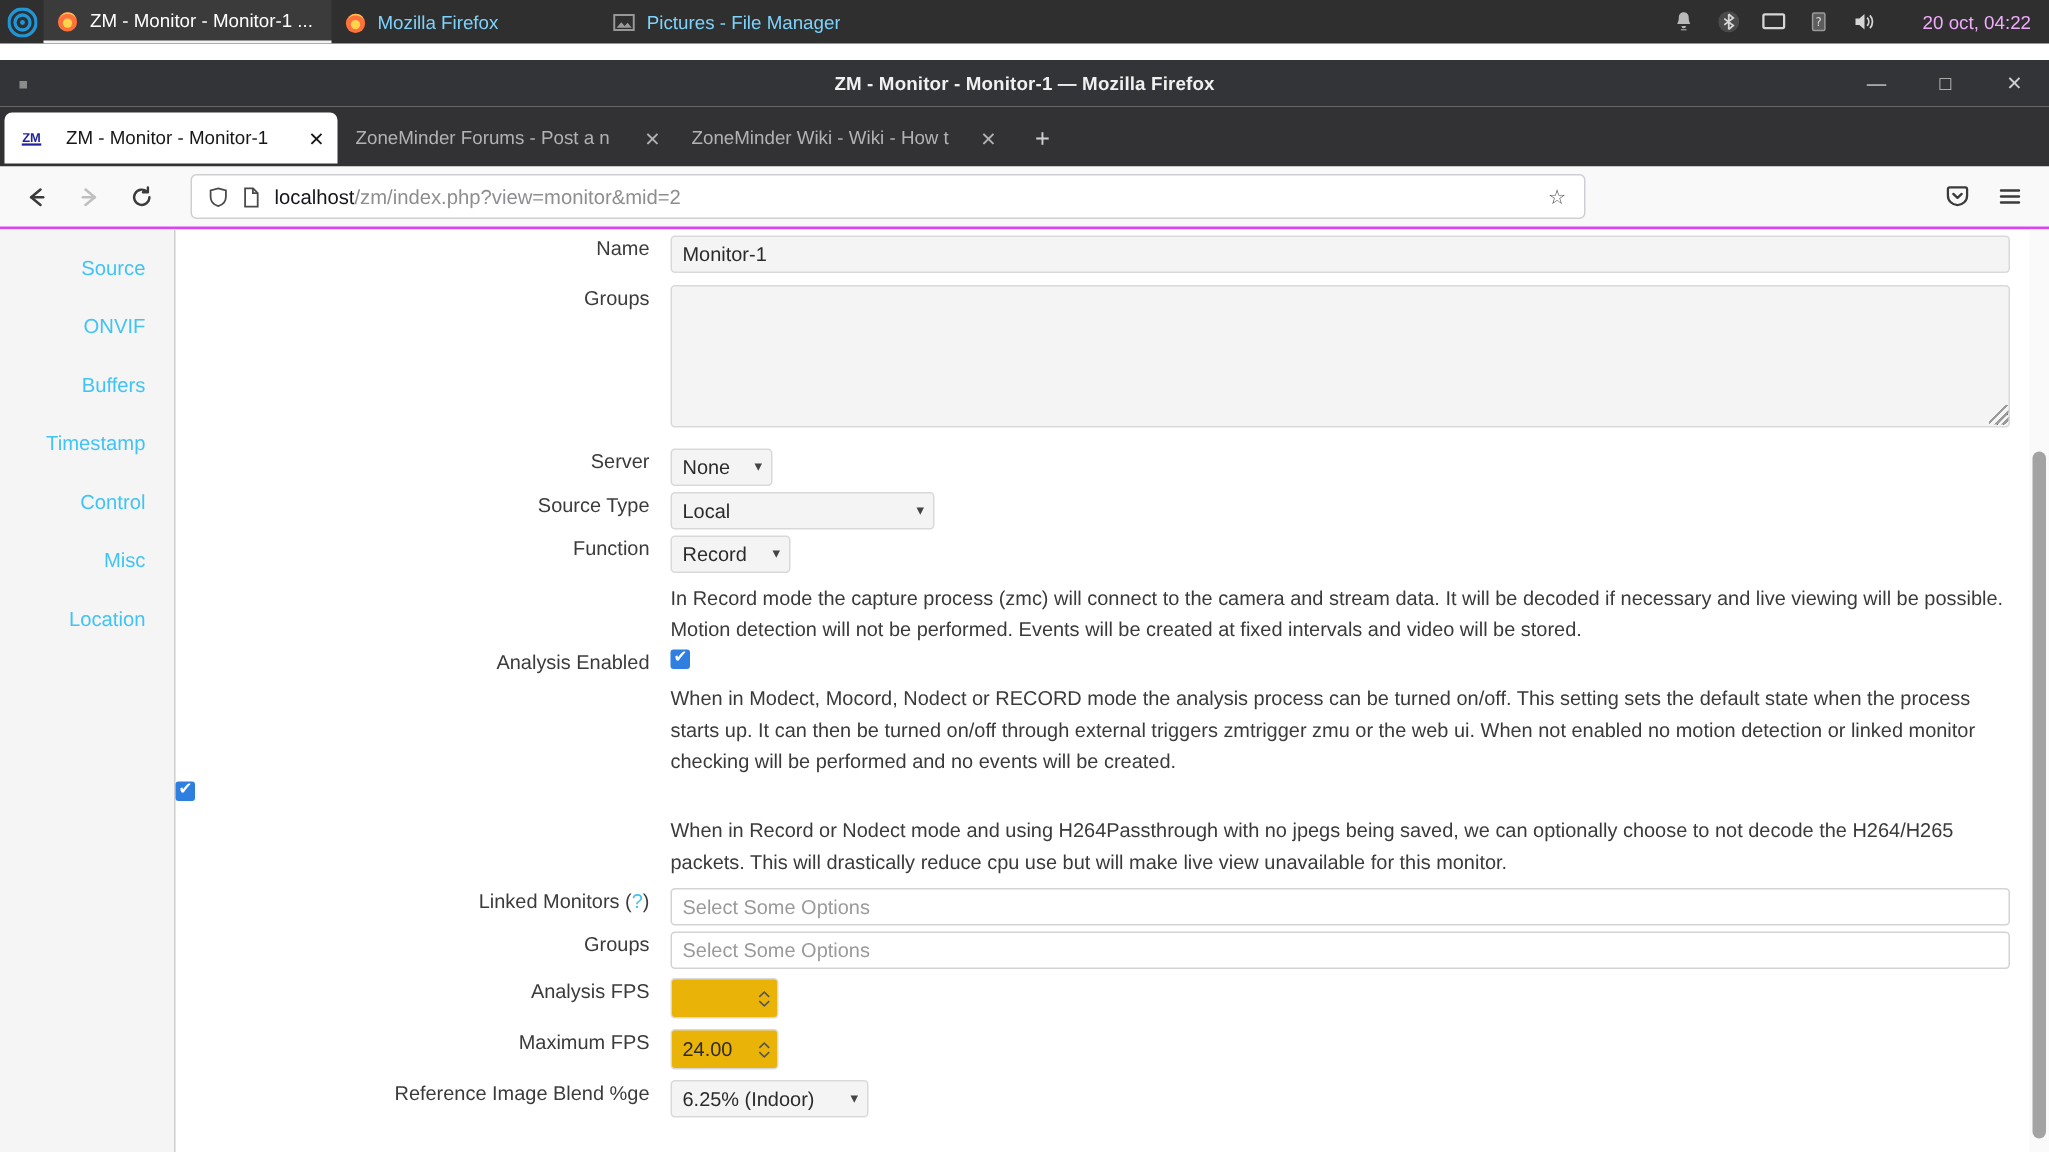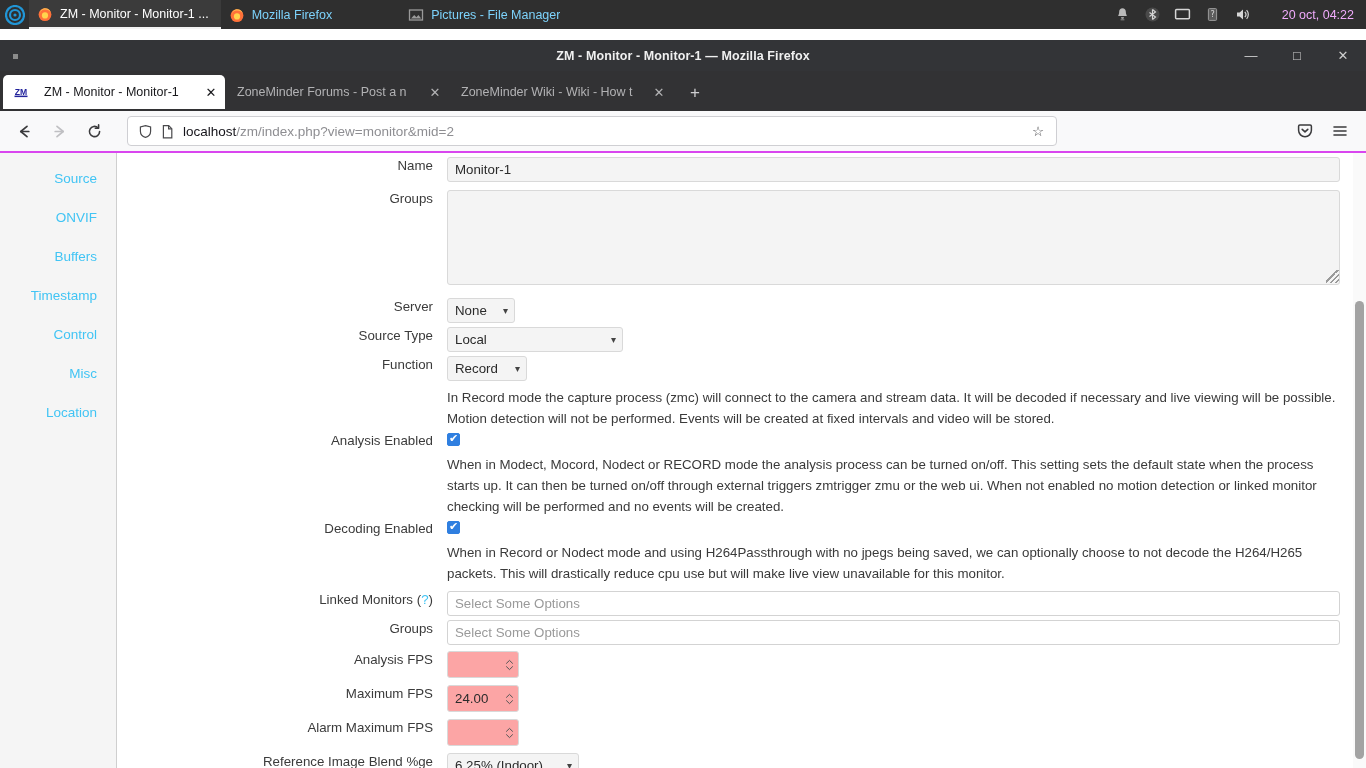--- a/index.html
+++ b/index.html
@@ -229,21 +229,21 @@
     background: #ffffff; border: 1px solid #d3d3d3; border-radius: 3px;
     height: 25px; width: 893px;
     display: flex; align-items: center; padding: 0 7px;
     font-size: 13.3px; color: #9a9a9a;
   }
   .numwrap {
     position: relative; display: inline-block;
     width: 72px; height: 27px;
   }
   .numin {
-    background: #fca5a5; border: 1px solid #d9d9d9; border-radius: 3px;
+    background: #eab308; border: 1px solid #d9d9d9; border-radius: 3px;
     width: 72px; height: 27px;
     font-family: "Liberation Sans", sans-serif; font-size: 13.3px;
     color: #2b2b2b; padding: 0 20px 0 7px;
   }
   .spin {
     position: absolute; right: 5px; top: 50%; transform: translateY(-50%);
     display: flex; flex-direction: column; gap: 2px;
     color: #5a5a5a; line-height: 6px; font-size: 9px;
   }
 
@@ -504,21 +504,20 @@
       </div>
 
       <div class="row" style="margin-top:4px">
         <div class="lbl"></div>
         <div class="fld">
           <div class="helptxt">When in Modect, Mocord, Nodect or RECORD mode the analysis process can be turned on/off. This setting sets the default state when the process starts up. It can then be turned on/off through external triggers zmtrigger zmu or the web ui. When not enabled no motion detection or linked monitor checking will be performed and no events will be created.</div>
         </div>
       </div>
 
       <div class="row" style="margin-top:3px">
-        <div class="lbl">Decoding Enabled</div>
         <div class="fld">
           <input class="cbx" type="checkbox" checked="" style="">
         </div>
       </div>
 
       <div class="row" style="margin-top:4px">
         <div class="lbl"></div>
         <div class="fld">
           <div class="helptxt">When in Record or Nodect mode and using H264Passthrough with no jpegs being saved, we can optionally choose to not decode the H264/H265 packets. This will drastically reduce cpu use but will make live view unavailable for this monitor.</div>
         </div>
@@ -565,34 +564,20 @@
             <span class="spin">
               <svg width="9" height="12" viewBox="0 0 9 12">
                 <path d="M1.2 4.6 4.5 1.4l3.3 3.2" fill="none" stroke="#555" stroke-width="1"></path>
                 <path d="M1.2 7.4 4.5 10.6l3.3-3.2" fill="none" stroke="#555" stroke-width="1"></path>
               </svg>
             </span>
           </span>
         </div>
       </div>
 
-      <div class="row" style="margin-top:7px">
-        <div class="lbl">Alarm Maximum FPS</div>
-        <div class="fld">
-          <span class="numwrap">
-            <input class="numin" type="text" value="" style="">
-            <span class="spin">
-              <svg width="9" height="12" viewBox="0 0 9 12">
-                <path d="M1.2 4.6 4.5 1.4l3.3 3.2" fill="none" stroke="#555" stroke-width="1"></path>
-                <path d="M1.2 7.4 4.5 10.6l3.3-3.2" fill="none" stroke="#555" stroke-width="1"></path>
-              </svg>
-            </span>
-          </span>
-        </div>
-      </div>
 
       <div class="row" style="margin-top:7px">
         <div class="lbl">Reference Image Blend %ge</div>
         <div class="fld">
           <span class="selwrap">
             <select class="sel" style="width:132px">
               <option>6.25% (Indoor)</option>
             </select>
             <span class="chev">▾</span>
           </span>

